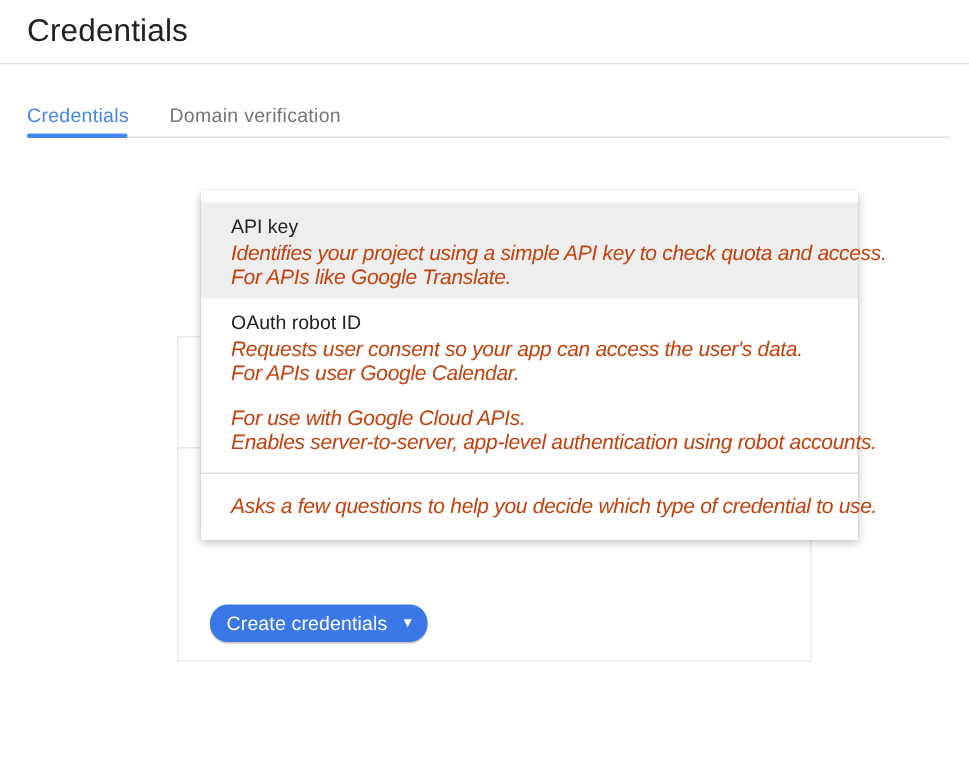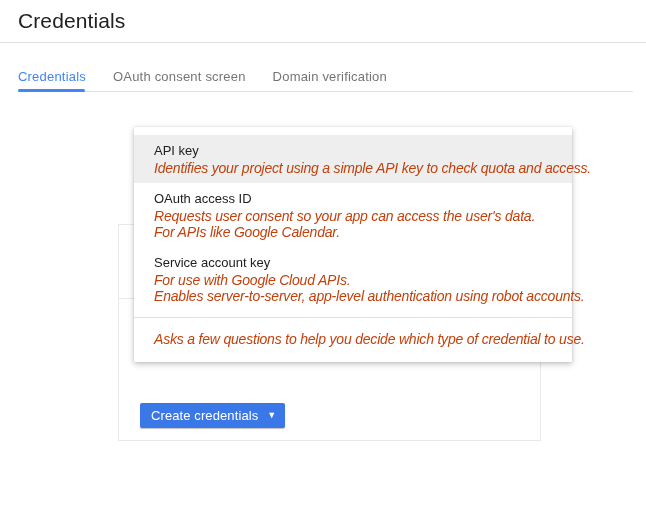--- a/index.html
+++ b/index.html
@@ -89,21 +89,21 @@
   .create-btn {
     position: absolute;
     left: 140px;
     top: 403px;
     height: 25px;
     display: inline-flex;
     align-items: center;
     padding: 0 9px 0 11px;
     background: #3b78e7;
     border: none;
-    border-radius: 2px;
+    border-radius: 12px;
     color: #ffffff;
     font-family: "Liberation Sans", sans-serif;
     font-size: 13px;
     cursor: pointer;
     z-index: 2;
     box-shadow: 0 1px 1px rgba(0,0,0,0.25);
   }
   .create-btn .btn-label { white-space: nowrap; letter-spacing: 0.1px; }
   .create-btn .caret {
     margin-left: 9px;
@@ -149,47 +149,46 @@
   }
 </style>
 </head>
 <body>
 
 <h1 class="page-title">Credentials</h1>
 <div class="title-divider"></div>
 
 <nav class="tabbar">
   <span class="tab active">Credentials</span>
-  <span class="tab">OAuth consent screen</span>
   <span class="tab">Domain verification</span>
 </nav>
 <div class="tab-baseline"></div>
 <div class="tab-underline"></div>
 
 <div class="empty-card">
   <div class="card-divider"></div>
 </div>
 
 <button class="create-btn">
   <span class="btn-label">Create credentials</span>
   <span class="caret">▼</span>
 </button>
 
 <div class="menu">
   <div class="menu-item highlighted">
     <div class="item-title">API key</div>
     <div class="item-desc">Identifies your project using a simple API key to check quota and access.</div>
+    <div class="item-desc">For APIs like Google Translate.</div>
   </div>
   <div class="menu-item">
-    <div class="item-title">OAuth access ID</div>
+    <div class="item-title">OAuth robot ID</div>
     <div class="item-desc">Requests user consent so your app can access the user's data.</div>
-    <div class="item-desc">For APIs like Google Calendar.</div>
+    <div class="item-desc">For APIs user Google Calendar.</div>
   </div>
   <div class="menu-item">
-    <div class="item-title">Service account key</div>
     <div class="item-desc">For use with Google Cloud APIs.</div>
     <div class="item-desc">Enables server-to-server, app-level authentication using robot accounts.</div>
   </div>
   <div class="menu-divider"></div>
   <div class="menu-item">
     <div class="item-desc">Asks a few questions to help you decide which type of credential to use.</div>
   </div>
 </div>
 
 </body></html>

